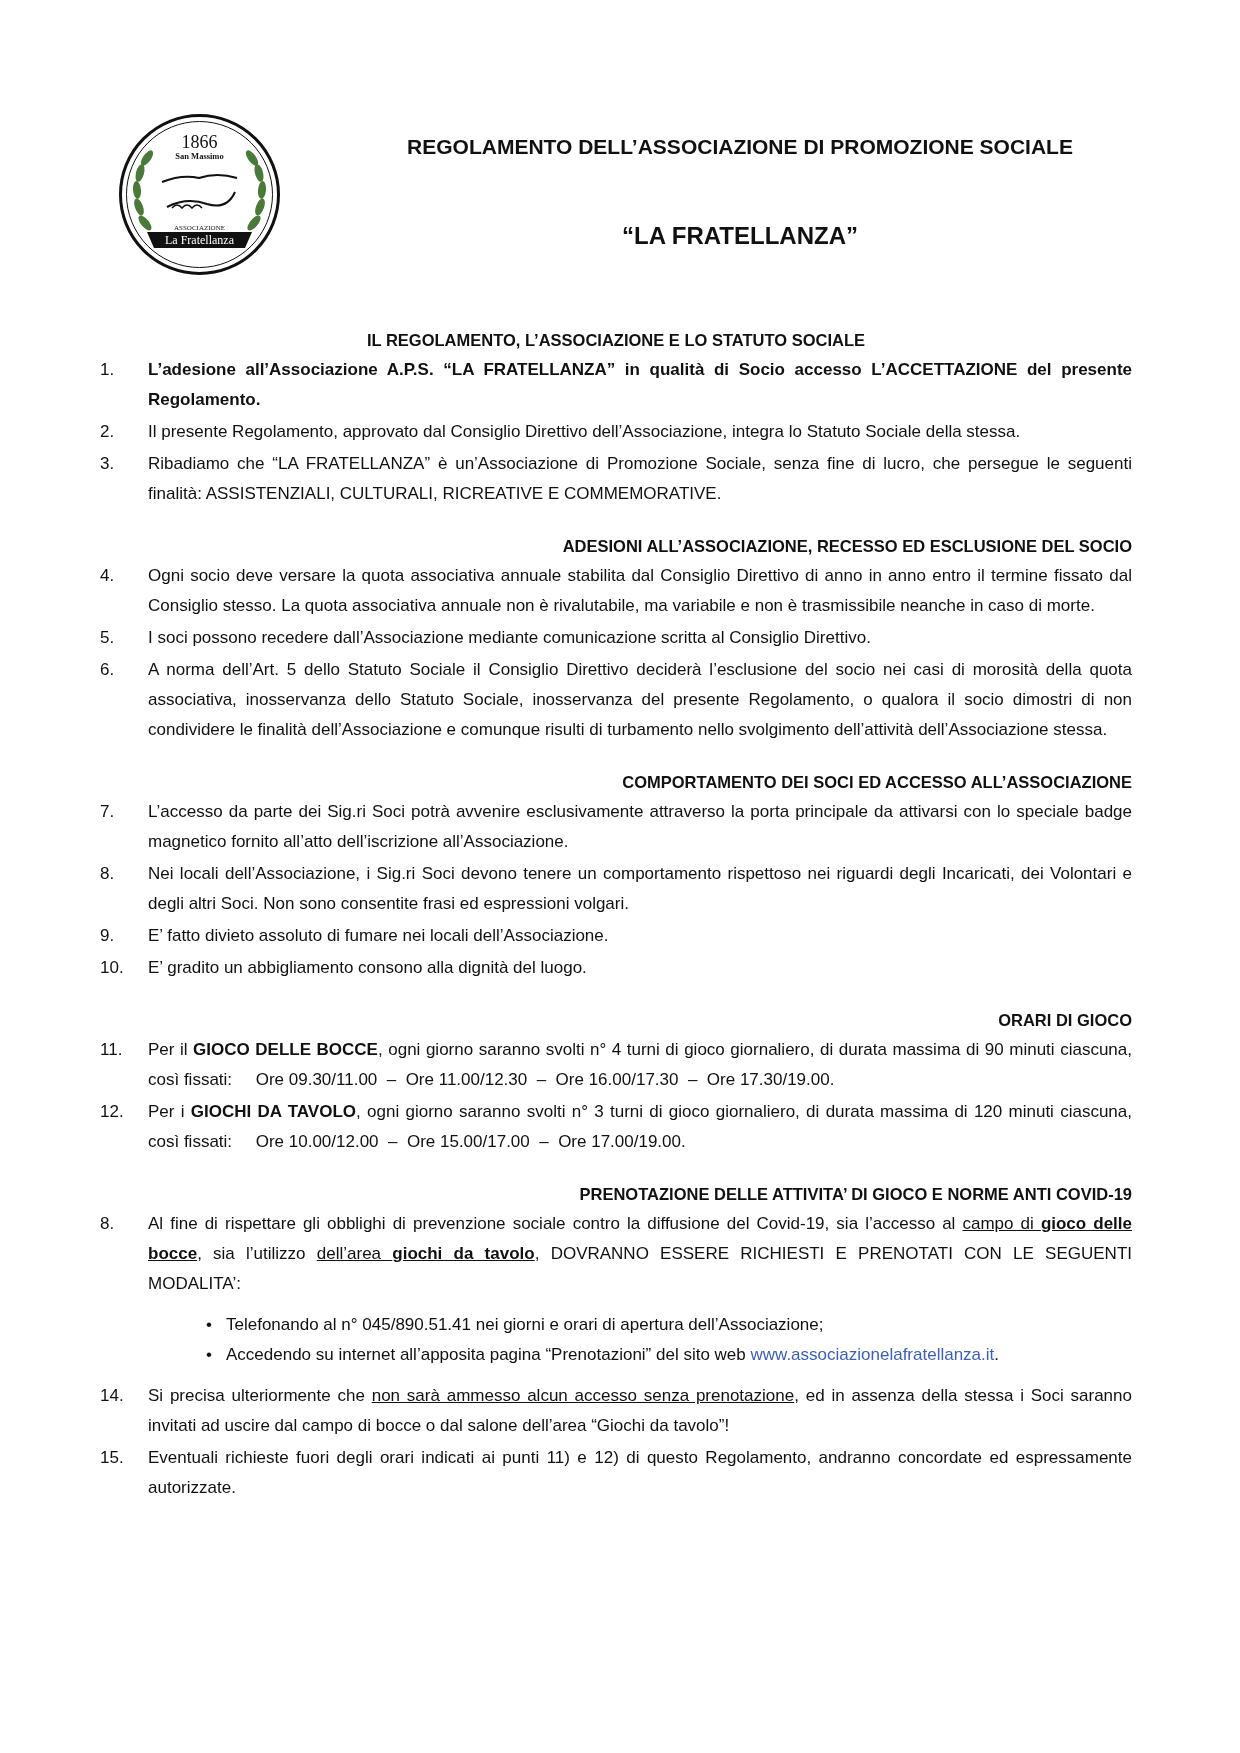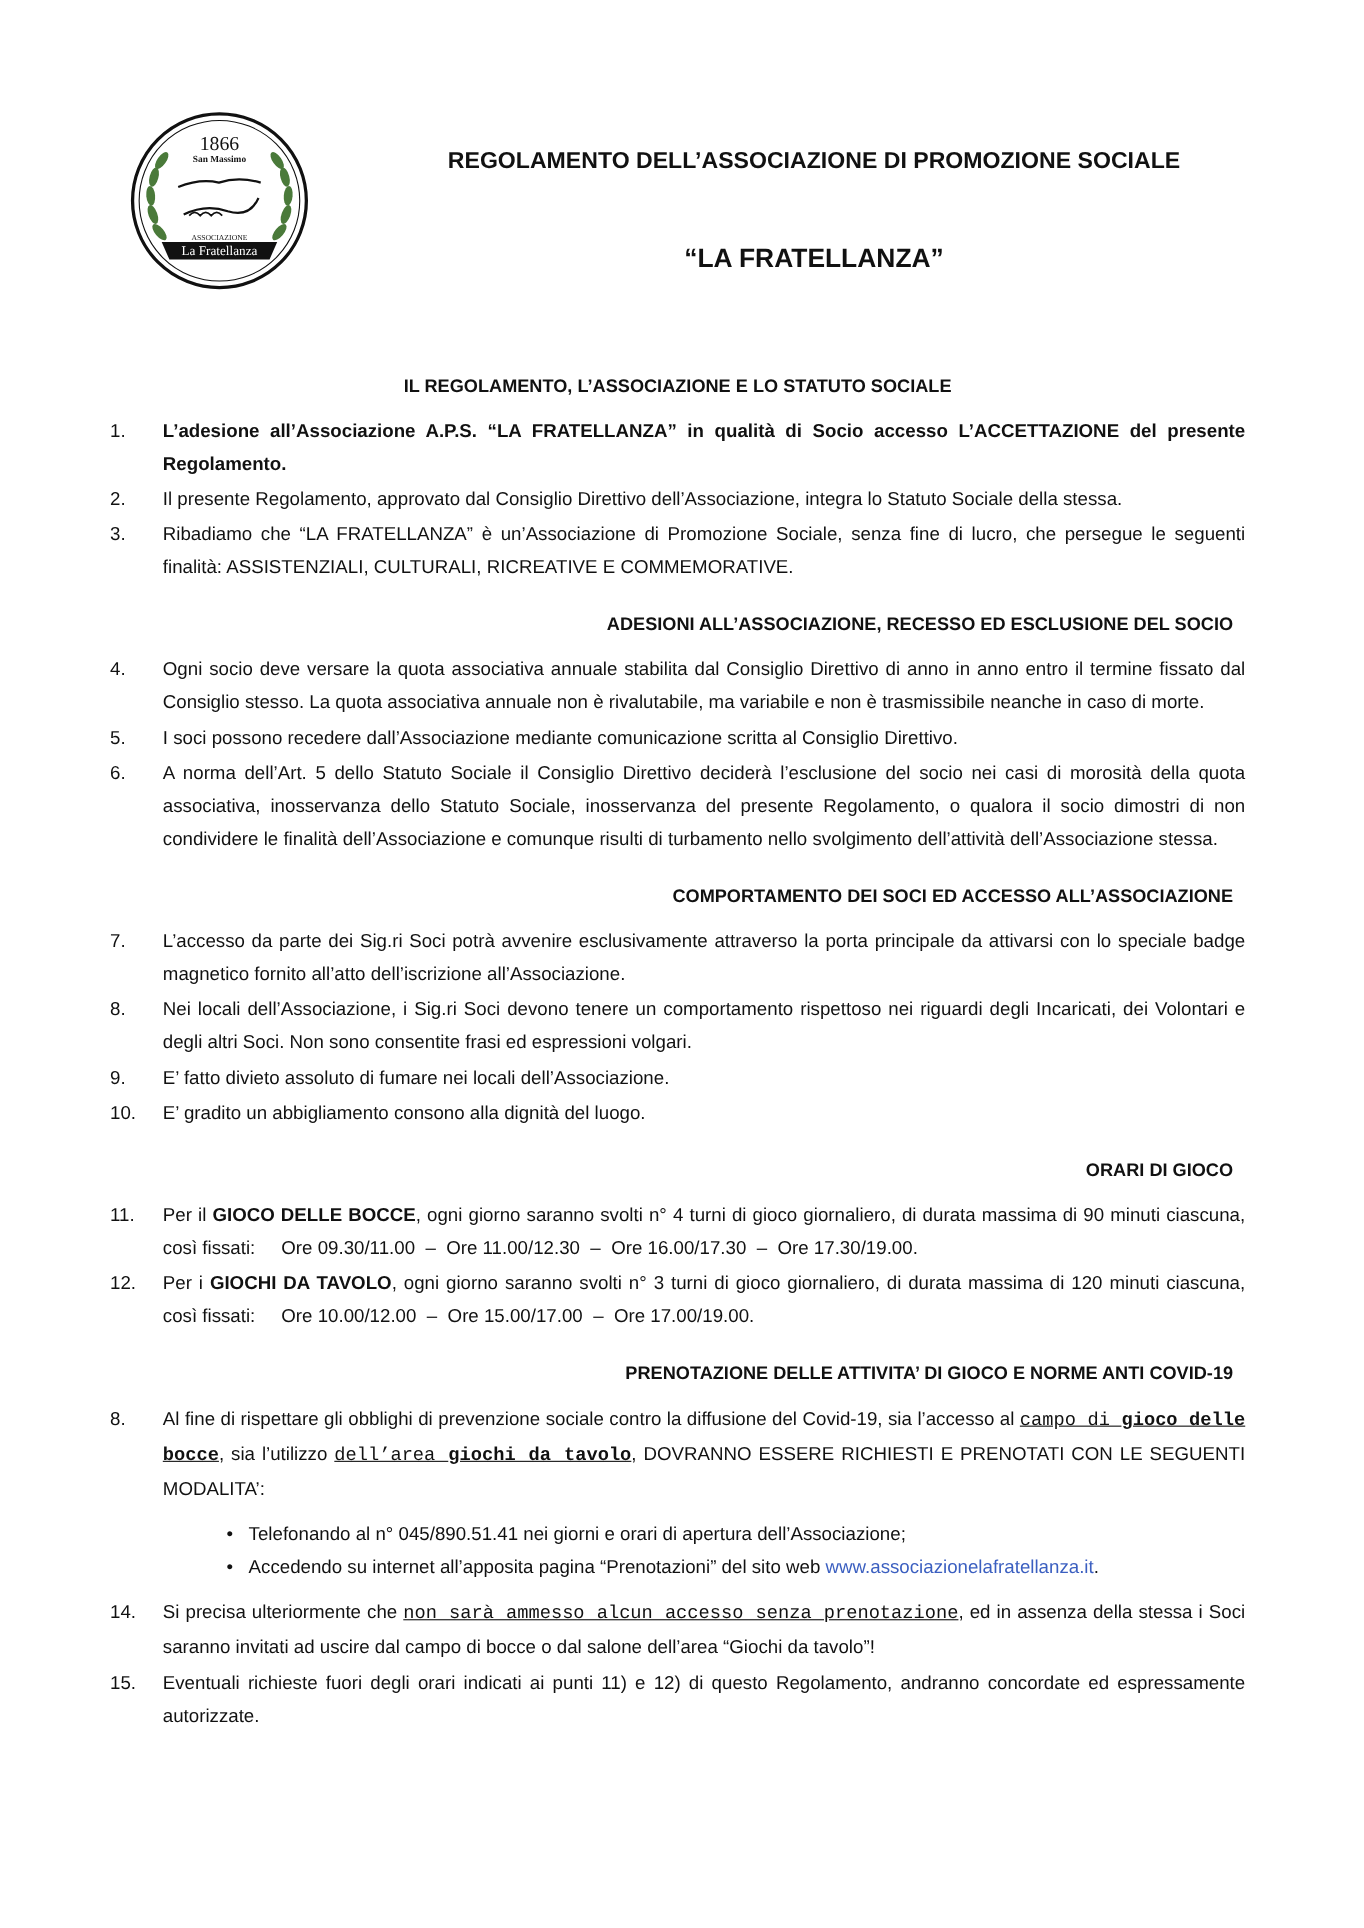--- a/index.html
+++ b/index.html
@@ -1,30 +1,30 @@
 <!DOCTYPE html>
 <html><head>
   <meta charset="utf-8">
   <style>
     html, body { margin: 0; padding: 0; background: #ffffff; }
     body { width: 1240px; height: 1753px; position: relative; overflow: hidden;
            font-family: "Liberation Sans", "DejaVu Sans", sans-serif; color: #111; }
     .page { position: absolute; left: 0; top: 0; width: 1240px; height: 1753px; }
-    .logo { position: absolute; left: 117px; top: 100px; width: 165px; height: 165px; }
+    .logo { position: absolute; left: 117px; top: 112px; width: 165px; height: 165px; }
     .title { position: absolute; left: 300px; width: 880px; text-align: center; font-weight: bold; }
     .t1 { top: 135px; font-size: 21px; letter-spacing: 0px; }
     .t2 { top: 222px; font-size: 24px; }
     .content { position: absolute; left: 100px; top: 325px; width: 1032px; font-size: 17px; line-height: 30px; }
-    .sec { text-align: center; font-weight: bold; font-size: 16.5px; margin: 11px; line-height: 30px; }
+    .sec { text-align: center; font-weight: bold; font-size: 16.5px; margin: 0; line-height: 30px; }
     .sec.gap { margin-top: 22px; text-align: right; }
     .item { display: flex; margin-bottom: 2px; }
     .num { width: 48px; flex: 0 0 48px; }
     .txt { flex: 1; text-align: justify; }
     .b { font-weight: bold; }
-    .u { text-decoration: underline; font-family: Liberation Mono, monospace; }
+    .u { text-decoration: underline; }
     ul.bl { margin: 11px; padding-left: 95px; list-style: none; }
     ul.bl li { position: relative; padding-left: 20px; line-height: 30px; }
     ul.bl li::before { content: "\2022"; position: absolute; left: 0; top: 0; }
     a.link { color: #3b5fc0; }
   </style>
 </head>
 <body>
 
 <div class="page">
 

